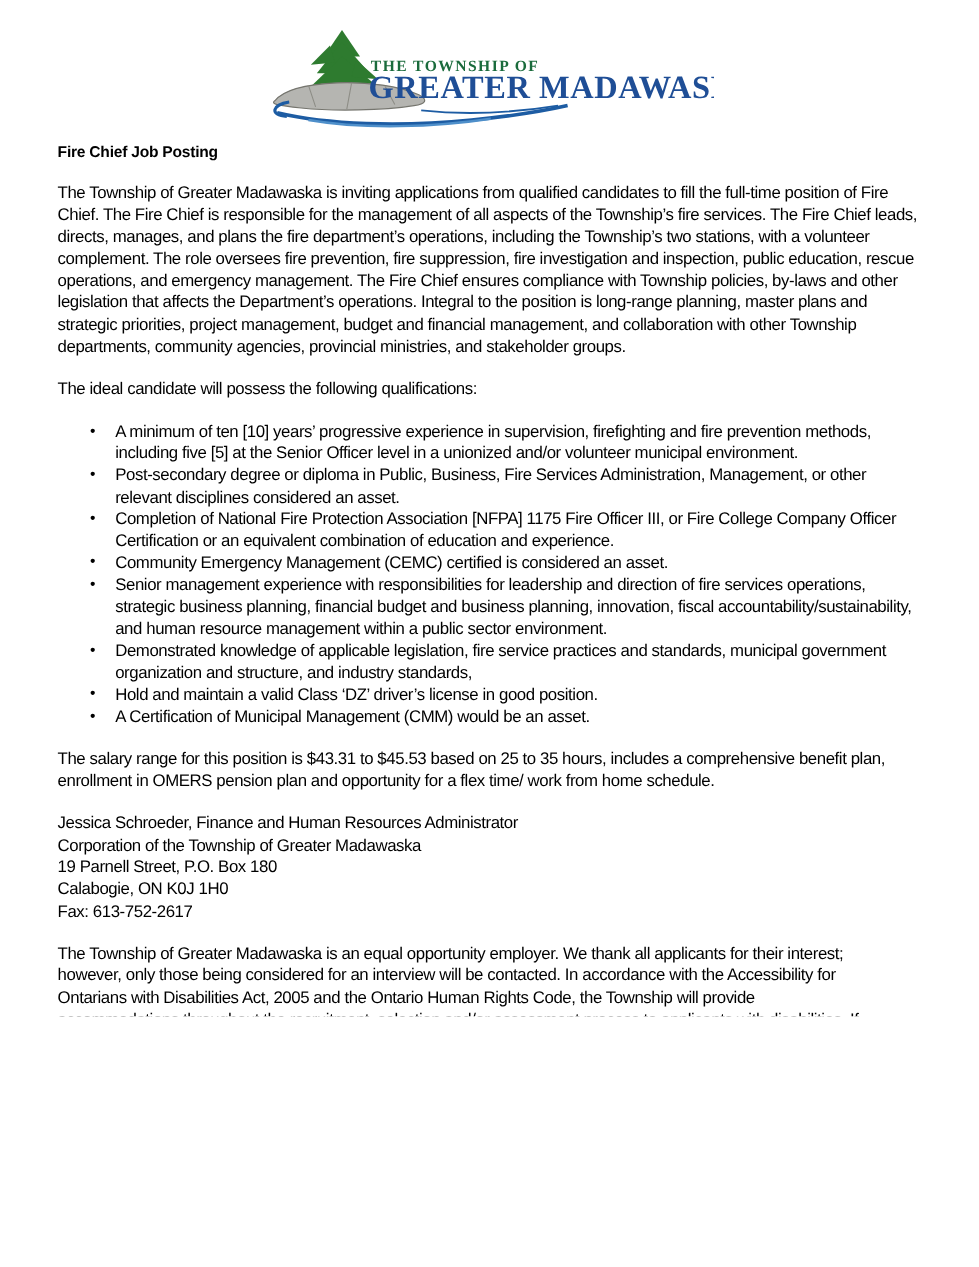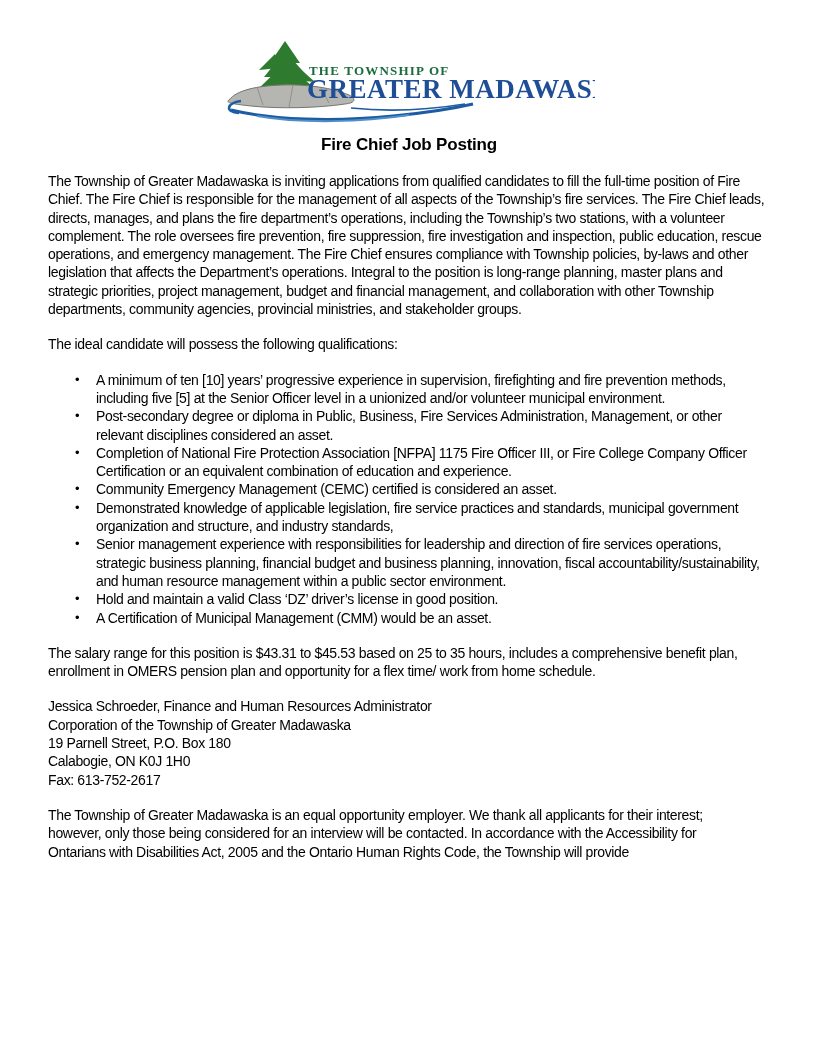--- a/index.html
+++ b/index.html
@@ -1,26 +1,26 @@
 <!DOCTYPE html>
 <html><head>
 <meta charset="utf-8">
 <style>
   * { margin:0; padding:0; box-sizing:border-box; }
   html,body { background:#ffffff; }
   .page {
-    width:816px; height:847px; margin:16px auto; background:#ffffff;
+    width:816px; height:847px; margin:0 auto; background:#ffffff;
     font-family:"Liberation Sans", sans-serif; color:#111;
     padding:22px 46px 0 48px; position:relative; overflow:hidden;
   }
   
   .logo-wrap { display:flex; justify-content:center; margin-top:2px; }
   
   .doc-title {
-    text-align:center; font-size:17px; font-weight:bold; letter-spacing:-0.2px;
+    font-size:13px; font-weight:bold; letter-spacing:-0.2px;
     margin-top:11px; color:#000;
   }
   
   .body-text { font-size:14px; line-height:18.3px; letter-spacing:-0.35px; color:#000; }
   p.body-text { margin-top:17px; width:724px; }
   p.closing { max-width:676px; }
   ul.quals {
     list-style:none; margin-top:17px; padding-left:48px; width:724px;
   }
   ul.quals li { position:relative; margin:0; }
@@ -71,22 +71,22 @@
 
   <p class="body-text">The Township of Greater Madawaska is inviting applications from qualified candidates to fill the full-time position of Fire Chief. The Fire Chief is responsible for the management of all aspects of the Township’s fire services. The Fire Chief leads, directs, manages, and plans the fire department’s operations, including the Township’s two stations, with a volunteer complement. The role oversees fire prevention, fire suppression, fire investigation and inspection, public education, rescue operations, and emergency management. The Fire Chief ensures compliance with Township policies, by-laws and other legislation that affects the Department’s operations. Integral to the position is long-range planning, master plans and strategic priorities, project management, budget and financial management, and collaboration with other Township departments, community agencies, provincial ministries, and stakeholder groups.</p>
 
   <p class="body-text">The ideal candidate will possess the following qualifications:</p>
 
   <ul class="quals body-text">
       <li>A minimum of ten [10] years’ progressive experience in supervision, firefighting and fire prevention methods, including five [5] at the Senior Officer level in a unionized and/or volunteer municipal environment.</li>
       <li>Post-secondary degree or diploma in Public, Business, Fire Services Administration, Management, or other relevant disciplines considered an asset.</li>
       <li>Completion of National Fire Protection Association [NFPA] 1175 Fire Officer III, or Fire College Company Officer Certification or an equivalent combination of education and experience.</li>
       <li>Community Emergency Management (CEMC) certified is considered an asset.</li>
+      <li>Senior management experience with responsibilities for leadership and direction of fire services operations, strategic business planning, financial budget and business planning, innovation, fiscal accountability/sustainability, and human resource management within a public sector environment.</li>
       <li>Demonstrated knowledge of applicable legislation, fire service practices and standards, municipal government organization and structure, and industry standards,</li>
-      <li>Senior management experience with responsibilities for leadership and direction of fire services operations, strategic business planning, financial budget and business planning, innovation, fiscal accountability/sustainability, and human resource management within a public sector environment.</li>
       <li>Hold and maintain a valid Class ‘DZ’ driver’s license in good position.</li>
       <li>A Certification of Municipal Management (CMM) would be an asset.</li>
     </ul>
 
   <p class="body-text">The salary range for this position is $43.31 to $45.53 based on 25 to 35 hours, includes a comprehensive benefit plan, enrollment in OMERS pension plan and opportunity for a flex time/ work from home schedule.</p>
 
 
   <div class="contact-block body-text">
     <div class="cline">Jessica Schroeder, Finance and Human Resources Administrator</div>
     <div class="cline">Corporation of the Township of Greater Madawaska</div>

